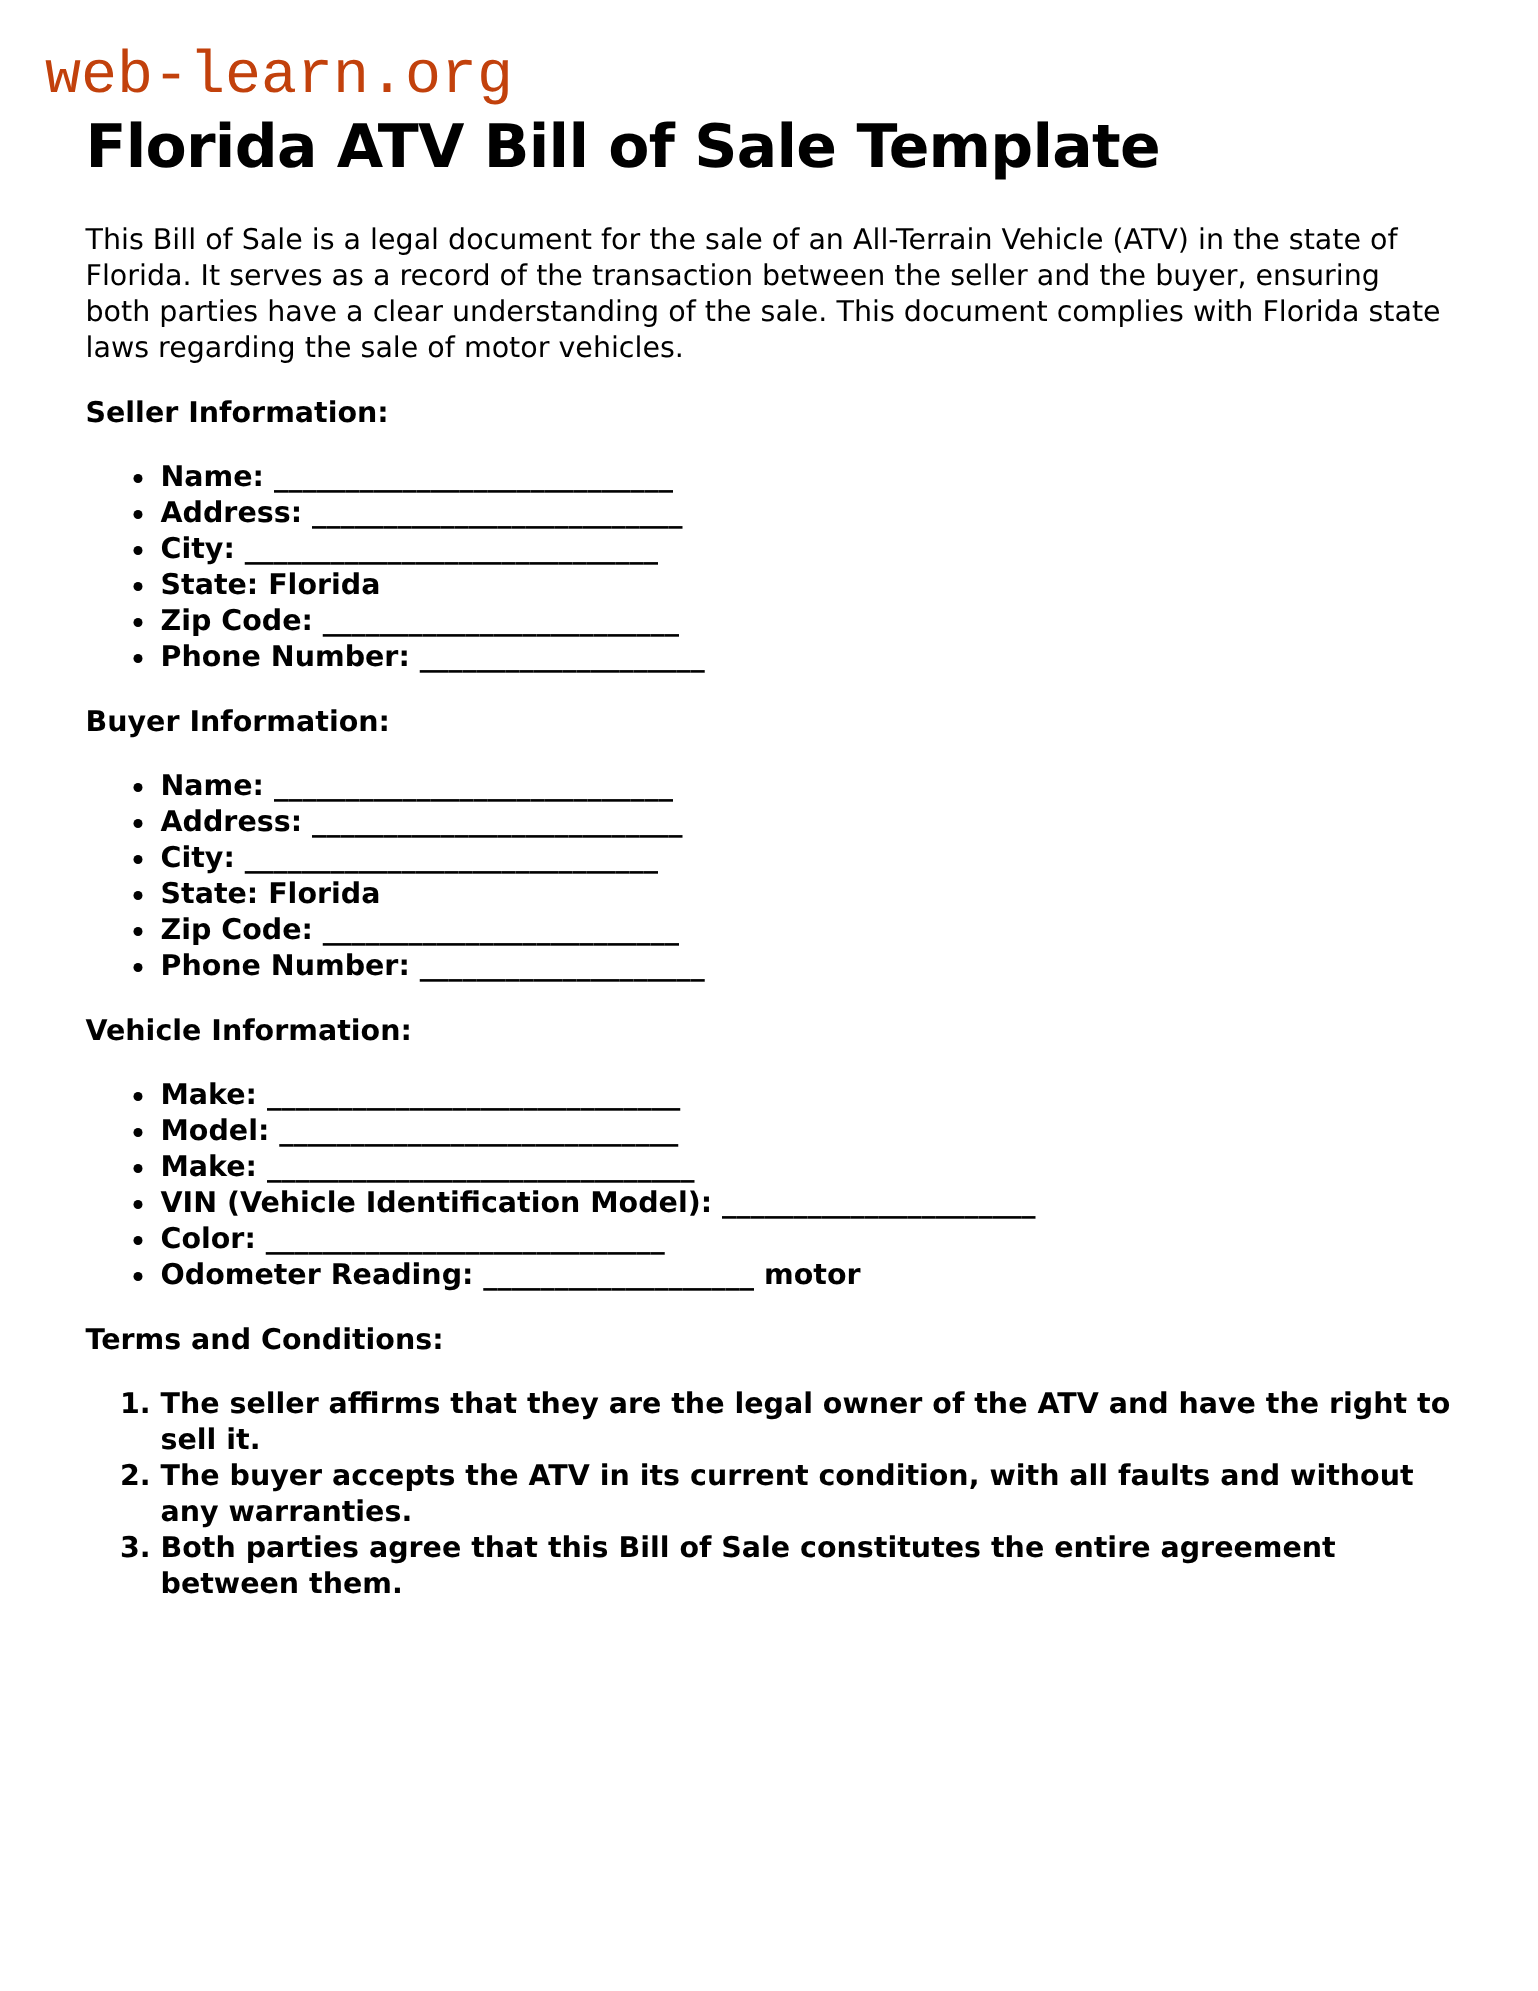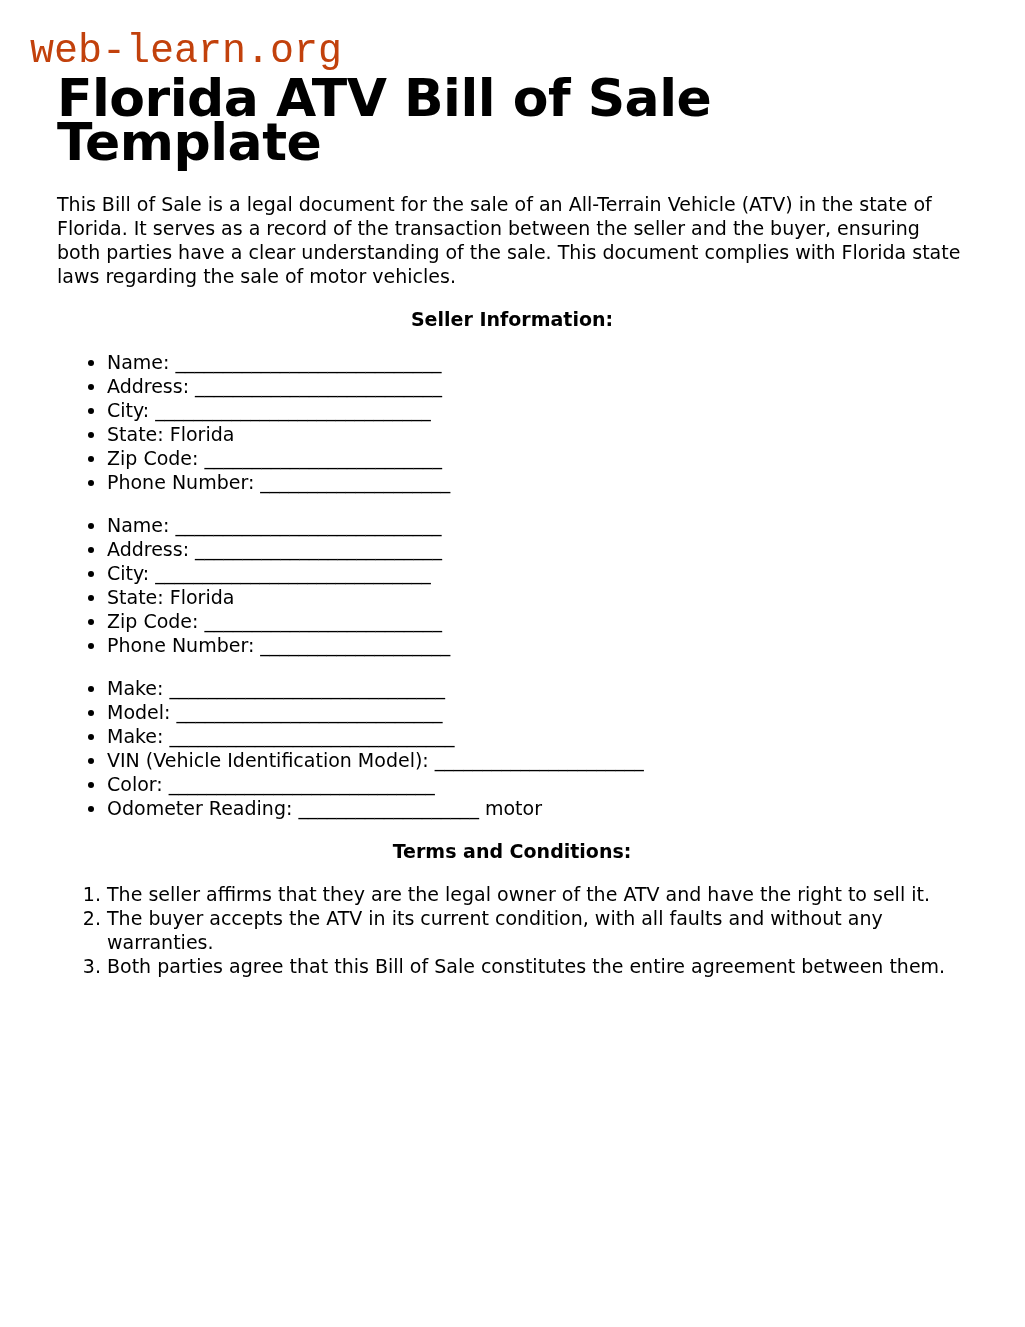--- a/index.html
+++ b/index.html
@@ -17,41 +17,40 @@
   }
   .logo {
     font-family: "Liberation Mono", monospace;
     font-size: 40px;
     line-height: 44px;
     color: #c2410c;
     margin-left: -27px;
     white-space: nowrap;
   }
   h1.doc-title {
-    font-size: 52px;
+    font-size: 40px;
     line-height: 44px;
     margin: 2px 0 28px 0;
     font-weight: bold;
     letter-spacing: -0.5px;
   }
   p { margin: 19px 0; }
   h2.section-heading {
     font-size: 19px;
     line-height: 24px;
     font-weight: bold;
     margin: 19px 0;
-    text-align: center;
   }
   ul.field-list, ol.terms-list {
     margin: 19px 0;
     padding-left: 50px;
   }
   ul.field-list { list-style-type: disc; }
   ol.terms-list { list-style-type: decimal; }
-  li { margin: 0; padding: 0; }
+  li { margin: 0; padding: 0; font-weight: bold; }
 </style>
 </head>
 <body>
 
 <div class="page">
 
   <div class="logo">web-learn.org</div>
 
   <h1 class="doc-title">Florida ATV Bill of Sale Template</h1>
 
@@ -60,29 +59,31 @@
   <h2 class="section-heading">Seller Information:</h2>
   <ul class="field-list">
     <li>Name: ____________________________</li>
     <li>Address: __________________________</li>
     <li>City: _____________________________</li>
     <li>State: Florida</li>
     <li>Zip Code: _________________________</li>
     <li>Phone Number: ____________________</li>
   </ul>
 
+  <h2 class="section-heading">Buyer Information:</h2>
   <ul class="field-list">
     <li>Name: ____________________________</li>
     <li>Address: __________________________</li>
     <li>City: _____________________________</li>
     <li>State: Florida</li>
     <li>Zip Code: _________________________</li>
     <li>Phone Number: ____________________</li>
   </ul>
 
+  <h2 class="section-heading">Vehicle Information:</h2>
   <ul class="field-list">
     <li>Make: _____________________________</li>
     <li>Model: ____________________________</li>
     <li>Make: ______________________________</li>
     <li>VIN (Vehicle Identification Model): ______________________</li>
     <li>Color: ____________________________</li>
     <li>Odometer Reading: ___________________ motor</li>
   </ul>
 
 

